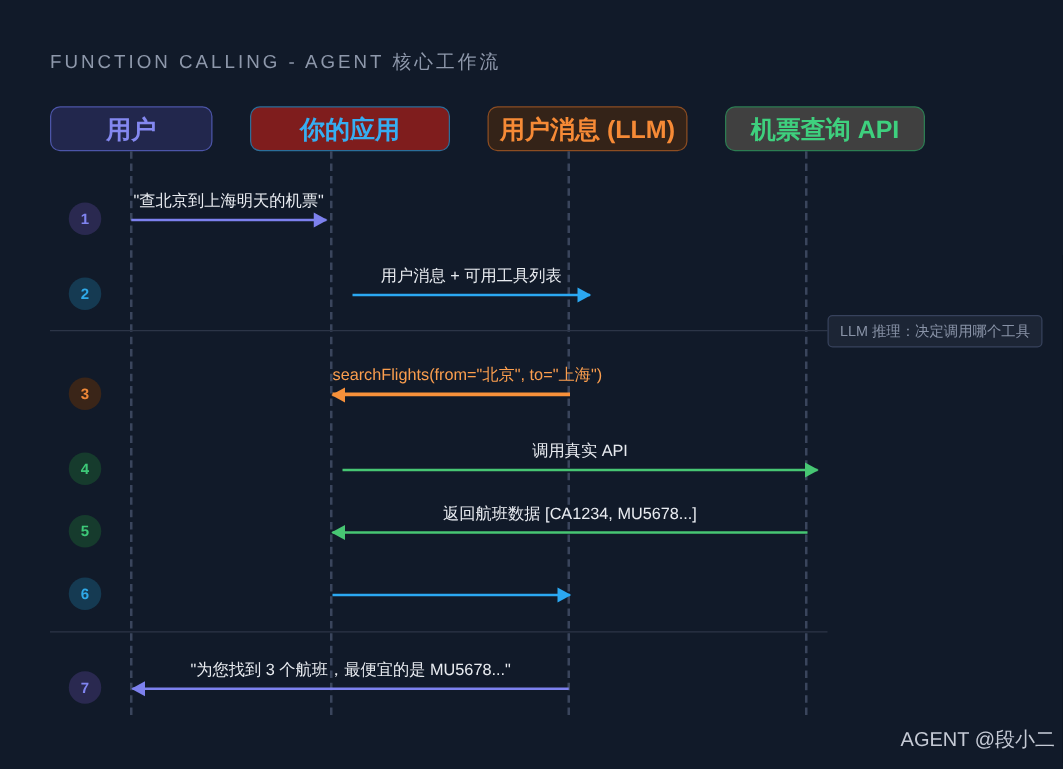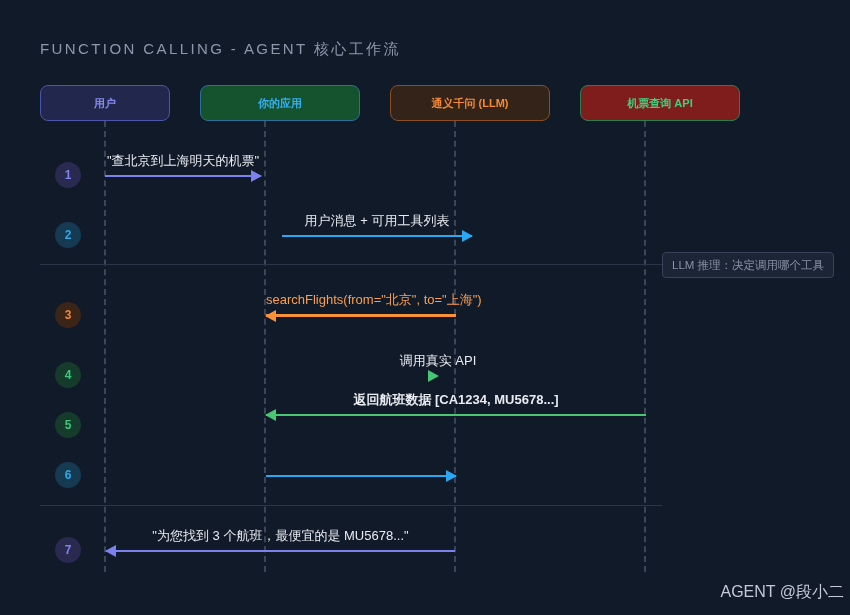--- a/index.html
+++ b/index.html
@@ -10,26 +10,26 @@
   }
   .title {
     position:absolute; left:40px; top:40px;
     font-size:15px; font-weight:500; letter-spacing:2.4px; color:#8e98ab;
     white-space:nowrap;
   }
   
   .actor {
     position:absolute; top:85px; height:36px; box-sizing:border-box;
     border-radius:8px; border:1px solid; display:flex; align-items:center;
-    justify-content:center; font-weight:bold; font-size:11px; white-space:nowrap;
+    justify-content:center; font-weight:bold; font-size:20px; white-space:nowrap;
   }
   .actor.user { left:40px;  width:130px; background:#22274d; border-color:#4c55a8; color:#8488f0; }
-  .actor.app  { left:200px; width:160px; background:#14532d; border-color:#2b6e99; color:#36aef2;align-items:center; }
+  .actor.app  { left:200px; width:160px; background:#7f1d1d; border-color:#2b6e99; color:#36aef2;align-items:center; }
   .actor.llm  { left:390px; width:160px; background:#342318; border-color:#8c4d22; color:#f68a36; }
-  .actor.api  { left:580px; width:160px; background:#7f1d1d; border-color:#2c7d52; color:#3ed07e; }
+  .actor.api  { left:580px; width:160px; background:#404040; border-color:#2c7d52; color:#3ed07e; }
   
   .lifeline { position:absolute; top:121px; height:451px; width:0; border-left:2px dashed #3a455c; }
   .ll1{left:104px} .ll2{left:264px} .ll3{left:454px} .ll4{left:644px}
   
   .badge {
     position:absolute; left:55px; width:26px; height:26px; border-radius:50%;
     display:flex; align-items:center; justify-content:center;
     font-size:12px; font-weight:bold;
   }
   .b-purple { background:#2a2950; color:#8084f0; }
@@ -49,22 +49,22 @@
   .arrow.dir-right .head { right:-1px; border-top:6px solid transparent; border-bottom:6px solid transparent; border-left:11px solid; }
   .arrow.dir-left  .head { left:-1px;  border-top:6px solid transparent; border-bottom:6px solid transparent; border-right:11px solid; }
   .c-purple { color:#7d81ee; }
   .c-blue   { color:#2ba8f2; }
   .c-orange { color:#f8913a; }
   .c-green  { color:#47c673; }
   .arrow.orange-label .label { color:#fb9e4e; }
   .a1 { top:151px; left:105px; width:156px; }
   .a2 { top:211px; left:282px; width:190px; }
   .a3 { top:291px; left:266px; width:190px; }
-  .a4 { top:351px; left:248px; width:380px;align-items:center; }
-  .a5 { top:390px; left:266px; width:380px;font-weight:bold; }
+  .a4 { top:351px; left:274px; width:380px; }
+  .a5 { top:401px; left:266px; width:380px; }
   .a6 { top:451px; left:266px; width:190px; }
   .a7 { top:526px; left:106px; width:349px; }
   
   .divider { position:absolute; left:40px; width:622px; height:1px; background:#2c3547; }
   .d1{top:264px} .d2{top:505px}
   .note {
     position:absolute; left:662px; height:26px; box-sizing:border-box; padding:0 9px;
     background:#1c2535; border:1px solid #37425c; border-radius:4px;
     color:#8993a7; font-size:11.5px; display:flex; align-items:center;
     justify-content:center; white-space:nowrap;
@@ -79,21 +79,21 @@
 
   <div class="title">FUNCTION CALLING - AGENT 核心工作流</div>
 
   <div class="actor user">
     <span>用户</span>
   </div>
   <div class="actor app">
     <span>你的应用</span>
   </div>
   <div class="actor llm">
-    <span>通义千问 (LLM)</span>
+    <span>用户消息 (LLM)</span>
   </div>
   <div class="actor api">
     <span>机票查询 API</span>
   </div>
 
   <div class="lifeline ll1"></div>
   <div class="lifeline ll2"></div>
   <div class="lifeline ll3"></div>
   <div class="lifeline ll4"></div>
 

